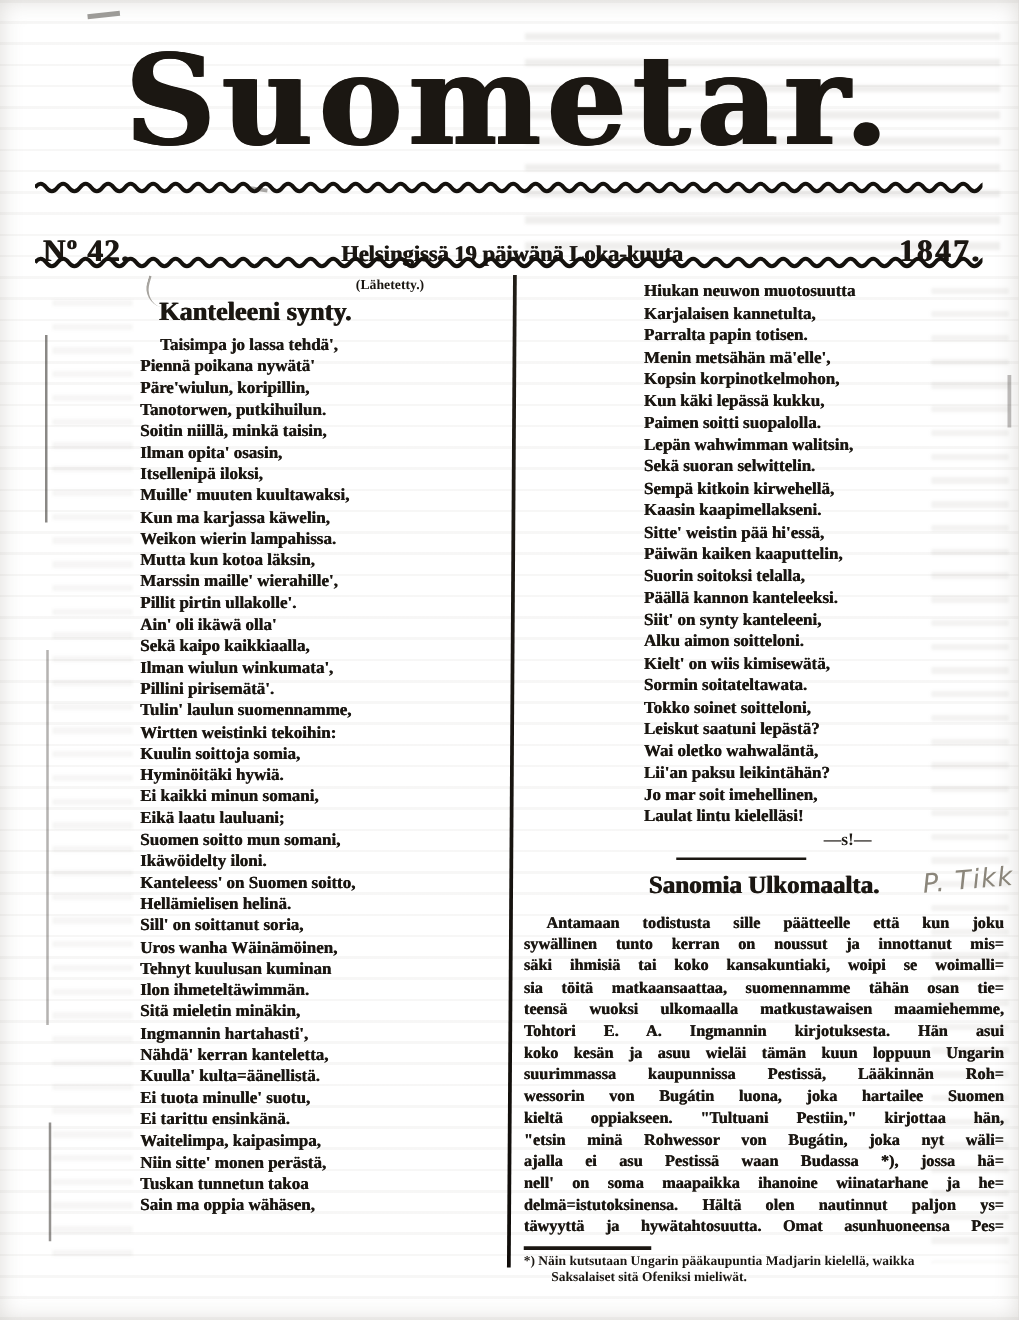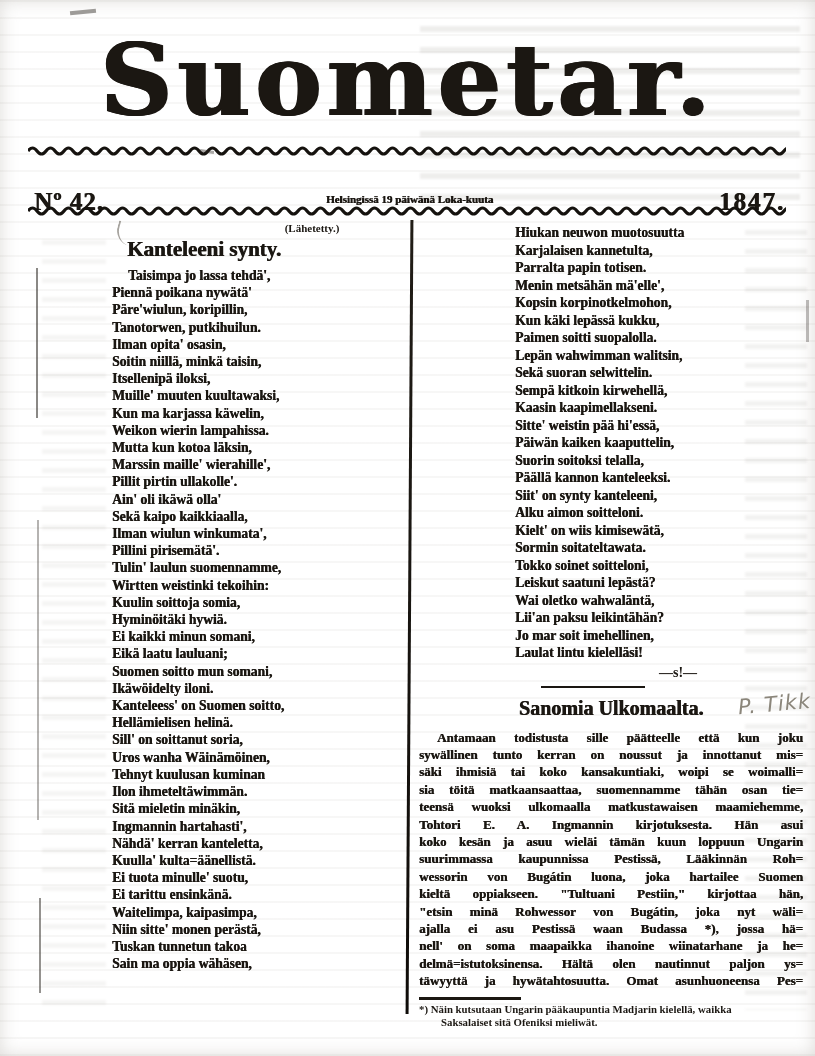--- a/index.html
+++ b/index.html
@@ -37,21 +37,21 @@
     text-shadow:1.6px 0 0 #1b1712, -0.6px 0 0 #1b1712;
   }
 
   .wave { position:absolute; left:28px; width:758px; height:12px; }
   #wave-top { top:143px; }
   #wave-bottom { top:203px; }
 
   .issue-row { position:absolute; top:160px; left:32px; right:28px; height:44px; font-weight:bold;margin-top:26px; }
   .issue-no { position:absolute; left:2px; top:2px; font-size:25px; letter-spacing:1px;
     text-shadow:0.8px 0 0 #1b1712; }
-  .dateline { position:absolute; left:0; right:0; top:7px; text-align:center; font-size:11px;
+  .dateline { position:absolute; left:0; right:0; top:7px; text-align:center; font-size:18px;
     text-shadow:0.6px 0 0 #1b1712; }
   .year { position:absolute; right:2px; top:2px; font-size:25px; letter-spacing:2px;
     text-shadow:0.8px 0 0 #1b1712; }
 
   .col-divider {
     position:absolute; left:408px; top:220px; width:3px; height:794px;
     background:linear-gradient(#211d17, #0f0c09);
     transform:rotate(0.35deg);
   }
 
@@ -140,22 +140,22 @@
   <div class="col-divider"></div>
 
   <div class="col-left">
     <div class="sent-note">(Lähetetty.)</div>
     <div class="poem-title">Kanteleeni synty.</div>
     <div class="poem">
         <div class="pline">Taisimpa jo lassa tehdä',</div>
         <div class="pline">Piennä poikana nywätä'</div>
         <div class="pline">Päre'wiulun, koripillin,</div>
         <div class="pline">Tanotorwen, putkihuilun.</div>
+        <div class="pline">Soitin niillä, minkä taisin,</div>
         <div class="pline">Ilman opita' osasin,</div>
-        <div class="pline">Soitin niillä, minkä taisin,</div>
         <div class="pline">Itsellenipä iloksi,</div>
         <div class="pline">Muille' muuten kuultawaksi,</div>
         <div class="pline">Kun ma karjassa käwelin,</div>
         <div class="pline">Weikon wierin lampahissa.</div>
         <div class="pline">Mutta kun kotoa läksin,</div>
         <div class="pline">Marssin maille' wierahille',</div>
         <div class="pline">Pillit pirtin ullakolle'.</div>
         <div class="pline">Ain' oli ikäwä olla'</div>
         <div class="pline">Sekä kaipo kaikkiaalla,</div>
         <div class="pline">Ilman wiulun winkumata',</div>

